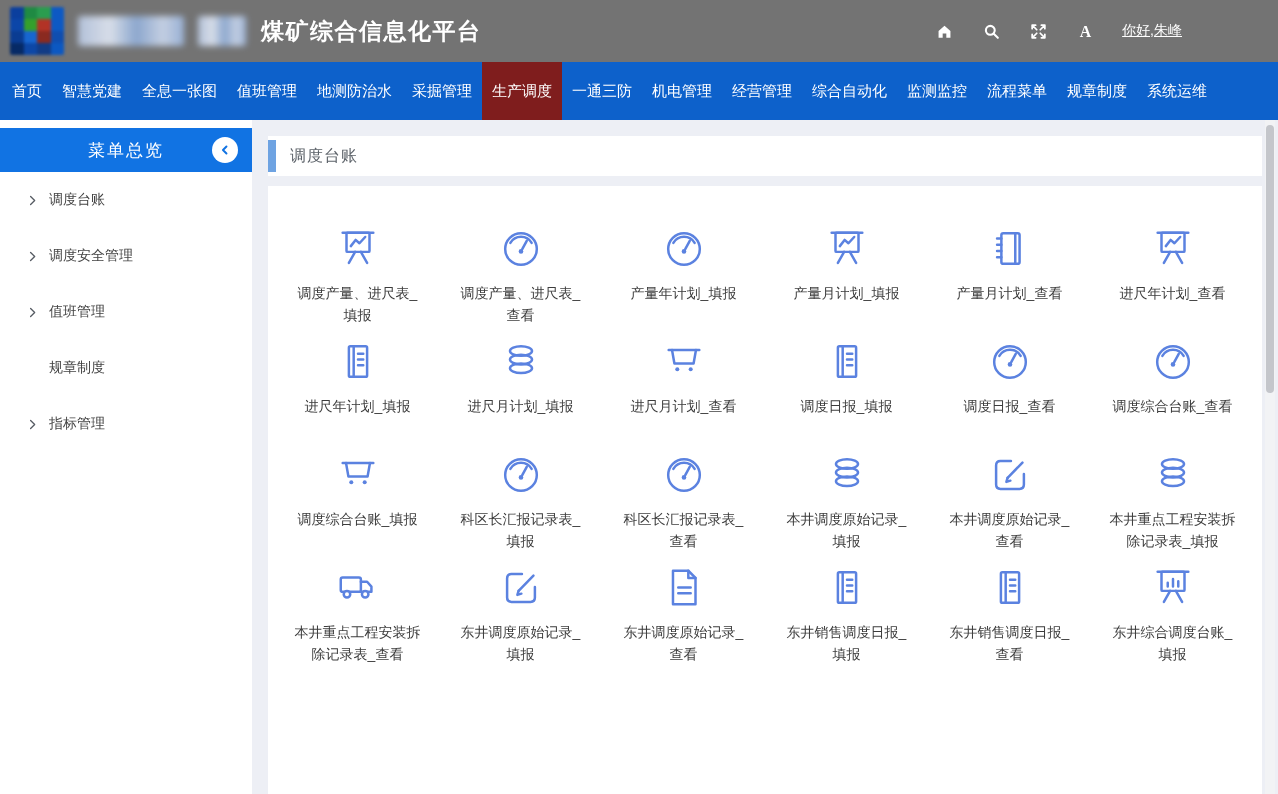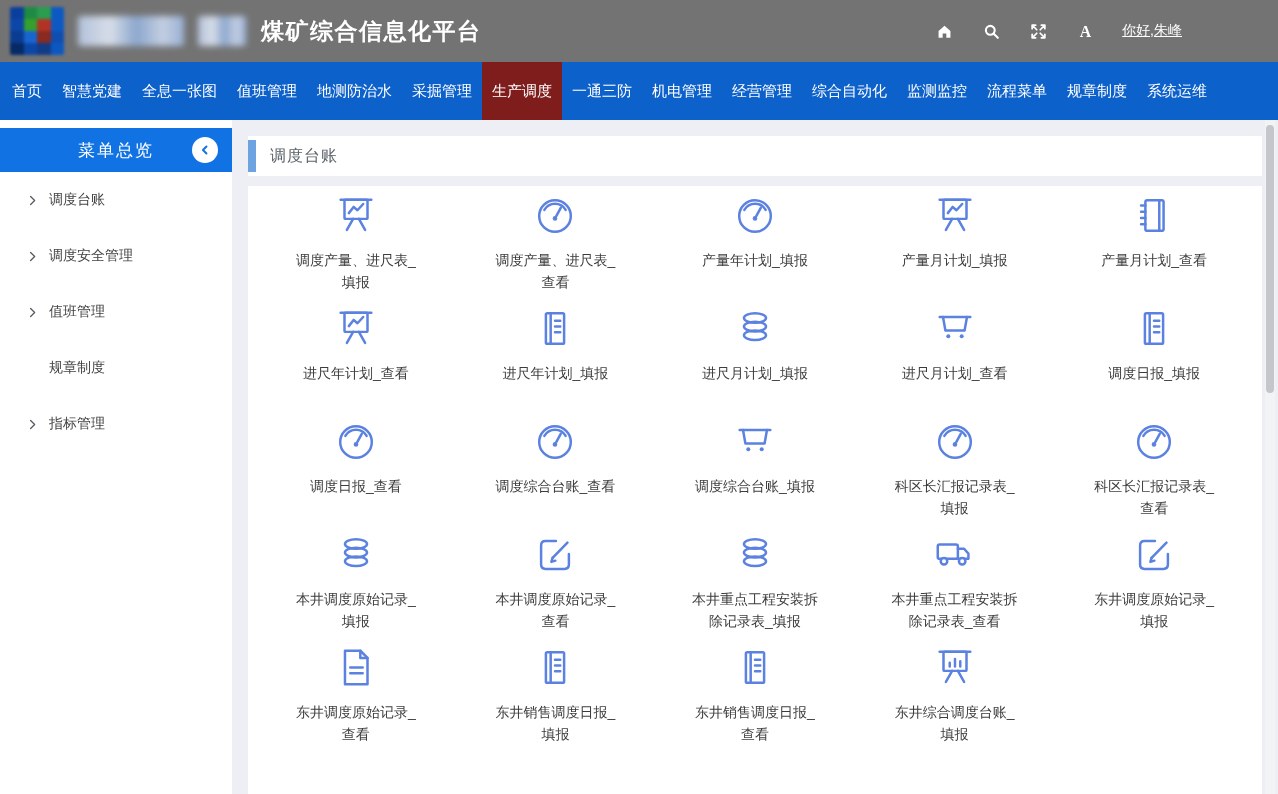--- a/index.html
+++ b/index.html
@@ -34,39 +34,39 @@
   
   .nav { height:58px; background:#0d61cb; display:flex; align-items:stretch; padding-left:2px; }
   .tab { display:flex; align-items:center; padding:0 10px; color:#fff; font-size:15px;
     white-space:nowrap; cursor:pointer; }
   .tab.active { background:#7f1d1d; }
 
   
   .body-row { display:flex; height:674px; }
 
   
-  .sidebar { width:232px; background:#fff; flex:none; padding-top:8px; }
+  .sidebar { width:252px; background:#fff; flex:none; padding-top:8px; }
   .sidebar-header { height:44px; background:#1173e3; color:#fff; display:flex; align-items:center;
     justify-content:center; position:relative; font-size:17px; letter-spacing:2px; }
   .collapse-btn { position:absolute; right:14px; top:9px; width:26px; height:26px; border-radius:50%;
     background:#fff; display:flex; align-items:center; justify-content:center; cursor:pointer; }
   .collapse-btn svg { width:14px; height:14px; }
   .side-item { display:flex; align-items:center; height:56px; padding-left:26px; font-size:14px;
     color:#444; cursor:pointer; }
   .side-item .chev { width:15px; height:15px; margin-right:8px; flex:none; display:flex; align-items:center; }
   .side-item .chev svg { width:13px; height:13px; }
   .side-item.no-chev .chev { visibility:hidden; }
 
   
   .main { flex:1; padding:16px 16px 0 16px; display:flex; flex-direction:column; min-width:0; }
   .page-header { background:#fff; height:40px; display:flex; align-items:center; flex:none; }
   .accent-bar { width:8px; height:32px; background:#6ea3e2; flex:none; }
   .page-title { margin-left:14px; font-size:16px; color:#5c6269; letter-spacing:1px; }
   .panel { background:#fff; margin-top:10px; flex:1; overflow:hidden; }
-  .grid { display:grid; grid-template-columns:repeat(5,1fr); padding:7px 8px 0 8px; }
+  .grid { display:grid; grid-template-columns:repeat(6,1fr); padding:40px 8px 0 8px; }
   .card { height:113px; display:flex; flex-direction:column; align-items:center; cursor:pointer; }
   .card-icon { width:46px; height:46px; color:#5b82e0; flex:none; }
   .card-icon svg { width:46px; height:46px; display:block; }
   .card-label { margin-top:11px; font-size:14px; color:#3c3c3c; text-align:center;
     white-space:pre-line; line-height:1.55; }
 
   
   .vscroll { position:absolute; right:3px; top:120px; bottom:0; width:10px; background:#f2f3f5; }
   .vscroll-thumb { position:absolute; left:1px; top:5px; width:8px; height:268px; border-radius:4px;
     background:#c4c6cb; cursor:pointer; }

